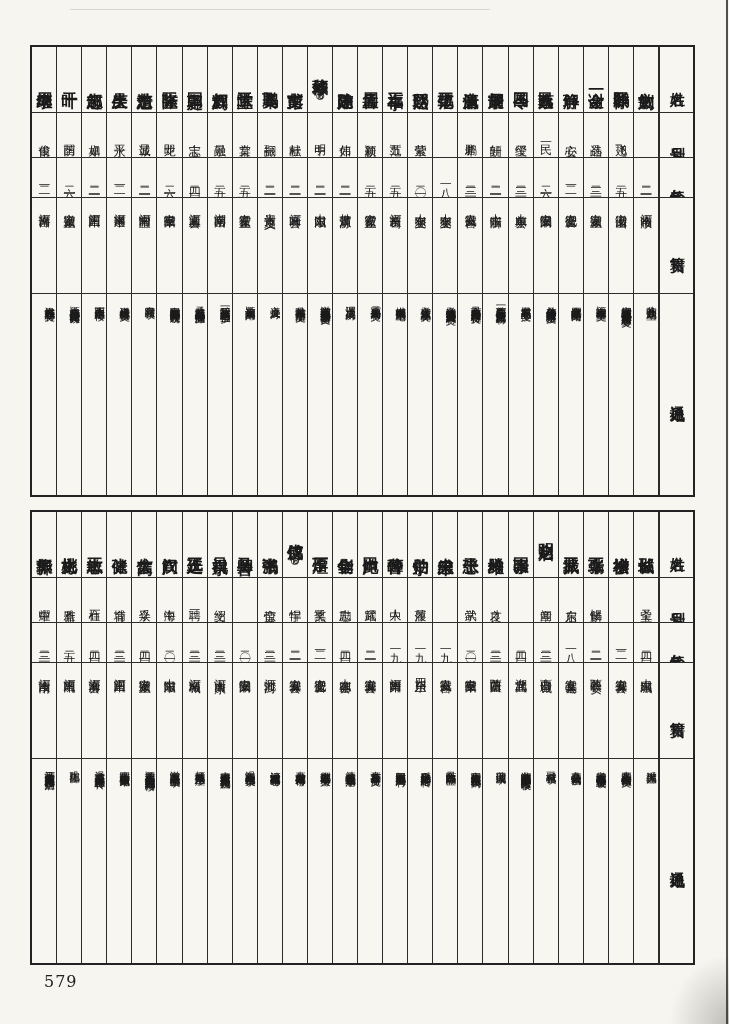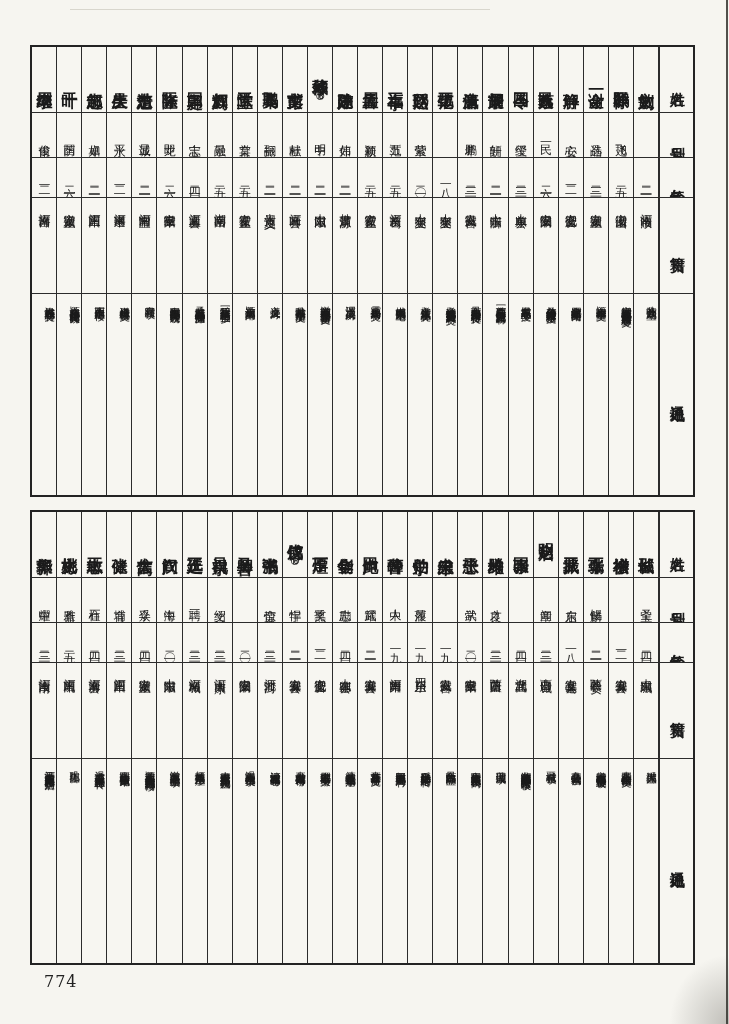--- a/index.html
+++ b/index.html
@@ -948,17 +948,17 @@
         </div>
         <div class="cell origin-cell">
           <span>河南汝南</span>
         </div>
         <div class="cell address-cell">
           <span>河南驻马店东南八里大郭庄万和堂药店</span>
         </div>
       </div>
     </div>
 
-  <div class="page-number">774</div>
+  <div class="page-number">579</div>
 
   <div class="scan-smudge"></div>
   <div class="scan-edge-right"></div>
 </div>
 
 </body></html>

